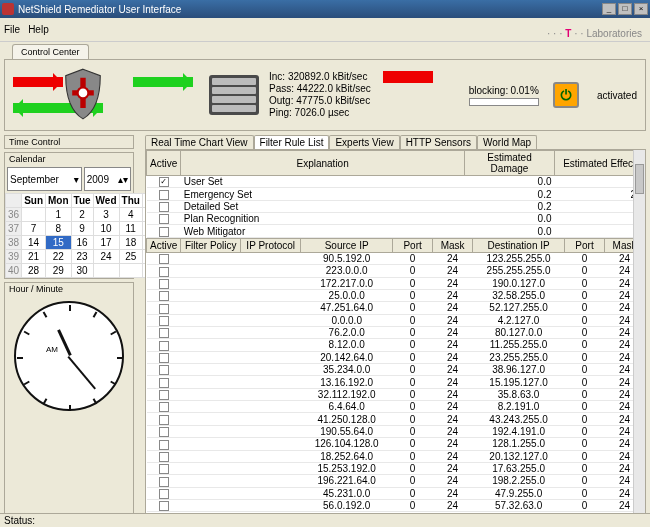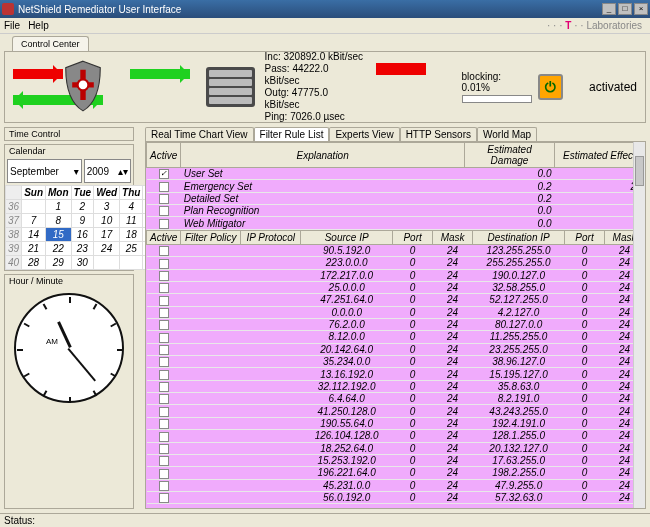--- a/index.html
+++ b/index.html
@@ -1,21 +1,21 @@
 <!DOCTYPE html>
 <html><head>
 <meta charset="utf-8">
 <style>
   * { box-sizing: border-box; margin: 0; padding: 0; font-family: Tahoma, Arial, sans-serif; font-size: 10px; }
   body { background: #ece9d8; width: 650px; height: 527px; overflow: hidden; position: relative; }
   .titlebar { background: linear-gradient(#3a6ea5,#2a4d7a); color: #fff; height: 18px; display:flex; align-items:center; padding:0 2px; }
   .titlebar .icon { width:12px;height:12px;background:#b33;margin-right:4px;border-radius:2px; }
   .titlebar .spacer { flex:1; }
   .winbtn { width:14px;height:12px;background:#c0c0c0;border:1px solid #888;margin-left:2px;display:flex;align-items:center;justify-content:center;color:#000;font-size:8px;line-height:1; }
-  .menubar { background:#ece9d8; height:16px; display:flex;align-items:center;padding:0 4px;gap:8px;border-bottom:1px solid #ccc; }
+  .menubar { background:#ece9d8; height:24px; display:flex;align-items:center;padding:0 4px;gap:8px;border-bottom:1px solid #ccc; }
   .menubar span { cursor:default; }
   .tabbar { display:flex; padding:2px 4px 0 12px; }
   .tab { background:#ece9d8;border:1px solid #aca899;border-bottom:none;border-radius:3px 3px 0 0;padding:2px 8px;font-size:9px; }
   .tab.sel { background:#f5f3ea; }
   .panel { border:1px solid #aca899; margin:0 4px; background:#ece9d8; }
   .header-panel { height:72px; position:relative; display:flex; align-items:center; padding:6px 8px; gap:6px; }
   .arrows { position:relative; width:120px; height:60px; }
   .arrow { position:absolute; height:10px; }
   .arrow.red { background:#e00; width:50px; top:12px; left:0; }
   .arrow.red::after { content:"";position:absolute;right:-8px;top:-4px;border:9px solid transparent;border-left-color:#e00; }
@@ -26,45 +26,45 @@
   .arrow.green2::after { content:"";position:absolute;right:-8px;top:-4px;border:9px solid transparent;border-left-color:#1fd11f; }
   .shield { position:absolute; left:48px; top:2px; width:44px;height:54px; }
   .shield svg { width:100%;height:100%; }
   .server { width:50px;height:40px;background:#4a4a4a;border-radius:3px;margin-left:70px;display:flex;flex-direction:column;gap:2px;padding:3px; }
   .server div { flex:1;background:#bbb;border-radius:1px; }
   .stats { font-size:8px;line-height:1.2;margin-left:4px; }
   .redbar { width:50px;height:12px;background:#e00;margin-left:6px;margin-top:-24px; }
   .blocking { margin-left:30px;font-size:8px; }
   .blockbar { width:70px;height:8px;border:1px solid #888;background:#fff;margin-top:2px; }
   .powerbtn { margin-left:auto;width:26px;height:26px;background:#ffa500;border:2px solid #888;border-radius:3px;display:flex;align-items:center;justify-content:center;font-size:14px;color:#060;font-weight:bold; }
-  .activated { font-size:12px;margin-left:20px; }
+  .activated { font-size:10px;margin-left:12px; }
   .lab { position:absolute;top:-14px;right:8px;font-size:10px;color:#888; }
   .lab .t { color:#e20074;font-weight:bold; }
   .mainrow { display:flex; gap:11px; padding:4px; height:390px; }
   .leftcol { width:130px; display:flex;flex-direction:column;gap:3px; }
   .group { border:1px solid #aca899; background:#ece9d8; }
   .group-title { font-size:9px;padding:1px 4px; }
   .calrow { display:flex;gap:2px;padding:2px; }
   .calsel { flex:1;border:1px solid #888;background:#fff;height:24px;font-size:8px;padding:0 2px;display:flex;align-items:center;justify-content:space-between; }
-  .cal { width:100%;border-collapse:collapse;font-size:8px;font-style:italic; }
+  .cal { width:100%;border-collapse:collapse;font-size:8px; }
   .cal th,.cal td { text-align:center;padding:1px 2px;border:1px solid #ddd;background:#fff; }
   .cal .wk { background:#eee;color:#888; }
   .cal .sel { background:#316ac5;color:#fff; }
   .cal .dim { color:#bbb; }
   .clock { width:110px;height:110px;margin:6px auto;border:2px solid #111;border-radius:50%;position:relative;background:#fff; }
   .clock .tick { position:absolute;width:2px;height:6px;background:#111;left:50%;top:2px;transform-origin:1px 53px; }
   .clock .hand { position:absolute;left:50%;top:50%;transform-origin:0 0;background:#111; }
   .clock .hh { width:28px;height:3px;transform:rotate(-115deg); }
   .clock .mm { width:42px;height:2px;transform:rotate(50deg); }
   .clock .ampm { position:absolute;left:30px;top:42px;font-size:8px; }
   .rightcol { flex:1;display:flex;flex-direction:column; }
   .subtabs { display:flex;font-size:8px; }
   .subtabs .st { border:1px solid #aca899;border-bottom:none;padding:1px 5px;background:#ece9d8;border-radius:2px 2px 0 0; }
   .subtabs .st.sel { background:#fff; }
-  .grid-wrap { border:1px solid #aca899;background:#f0abfc;flex:1;overflow:auto;font-style:italic; }
+  .grid-wrap { border:1px solid #aca899;background:#ffffff;flex:1;overflow:auto; }
   table.grid { width:100%;border-collapse:collapse;font-size:8px; }
   table.grid th { background:#ece9d8;border:1px solid #aca899;padding:1px 3px;font-weight:normal;position:sticky;top:0; }
   table.grid td { border-bottom:1px solid #e8e8e8;padding:0 3px;height:11px;white-space:nowrap; }
   table.grid td.r { text-align:right; }
   table.grid td.c { text-align:center; }
   .chk { width:10px;height:10px;border:1px solid #888;display:inline-block;background:#fff;vertical-align:middle; }
   .chk.on::after { content:"✓";font-size:8px;line-height:8px;display:block;text-align:center; }
   .pager { height:20px;border:1px solid #aca899;margin:0 4px 2px 4px;display:flex;align-items:center;justify-content:center;gap:6px;font-size:9px;background:#ece9d8; }
   .pgbtn { width:20px;height:14px;border:1px solid #888;background:#f0f0f0;display:flex;align-items:center;justify-content:center;font-size:8px; }
   .pginput { width:50px;height:14px;border:1px solid #888;background:#fff; }

